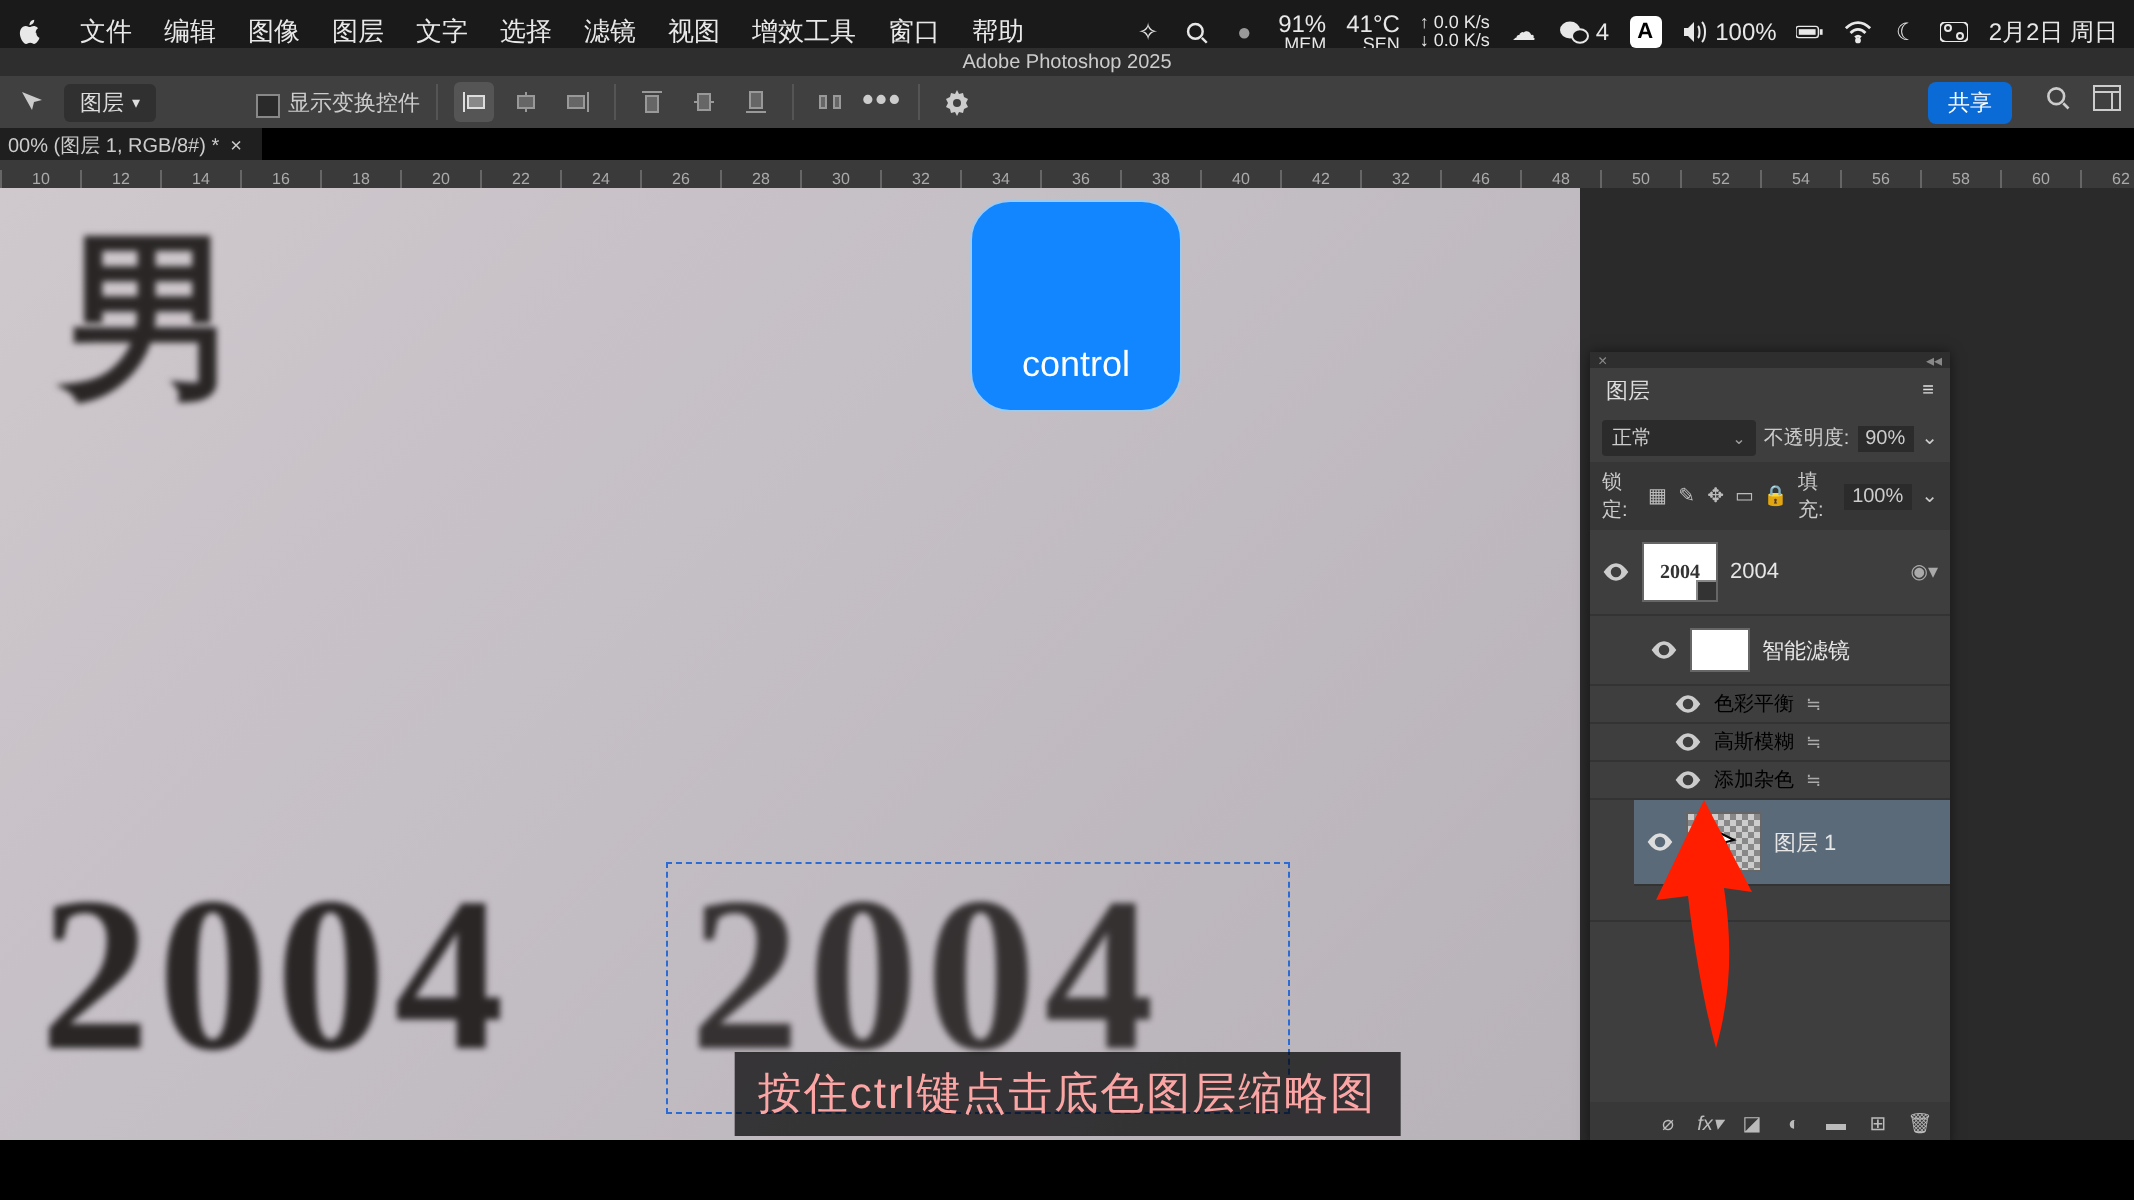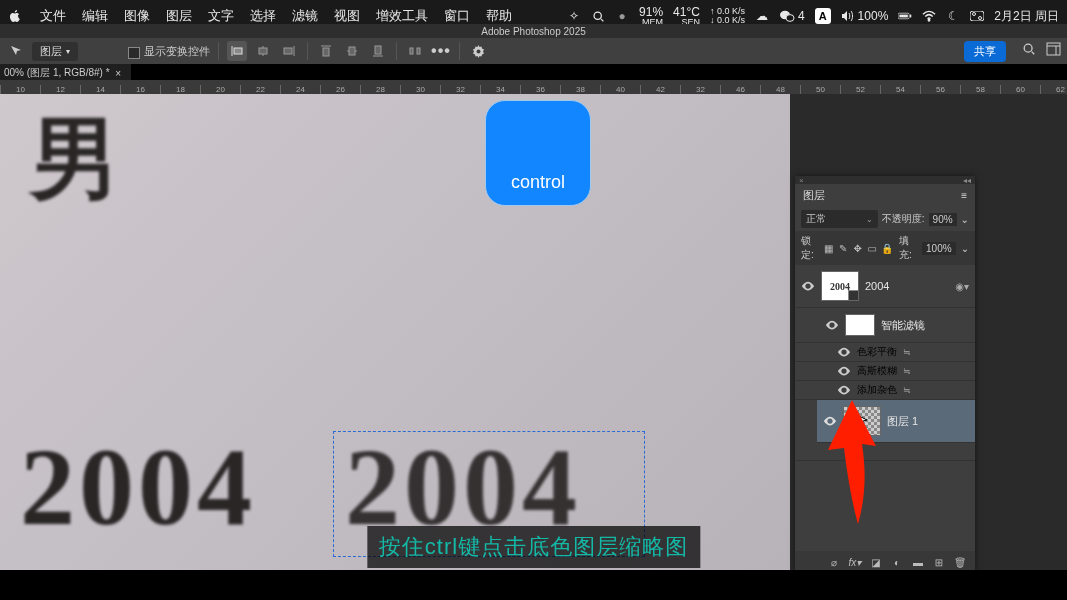--- a/index.html
+++ b/index.html
@@ -73,21 +73,21 @@
   .layer-name { color:#e6e6e6; font-size:11px; }
   .filt-toggle { font-size:9px; color:#aaa; }
   .layer-spacer { height:18px; border-bottom:1px solid #333; }
   .panel-foot { display:flex; align-items:center; justify-content:flex-end; gap:7px; padding:4px 8px; background:#383838; color:#aaa; font-size:11px; }
   .panel-foot .mini-icon { width:14px; height:14px; }
 
   
   .red-arrow { position:absolute; top:400px; left:822px; width:60px; height:132px; z-index:5; pointer-events:none; }
 
   
-  .caption { position:absolute; left:50%; transform:translateX(-50%); bottom:32px; background:rgba(0,0,0,0.72); color:#14b8a6; font-size:22px; padding:6px 12px; letter-spacing:1px; }
+  .caption { position:absolute; left:50%; transform:translateX(-50%); bottom:32px; background:rgba(0,0,0,0.72); color:#fca5a5; font-size:22px; padding:6px 12px; letter-spacing:1px; }
 
   
   .bottom { position:absolute; left:0; right:0; bottom:0; height:30px; background:#000; }
 </style>
 </head>
 <body>
 
 <div class="menubar">
   <div class="left">
     <svg class="apple-logo" viewBox="0 0 16 16" fill="#e8e8e8">

